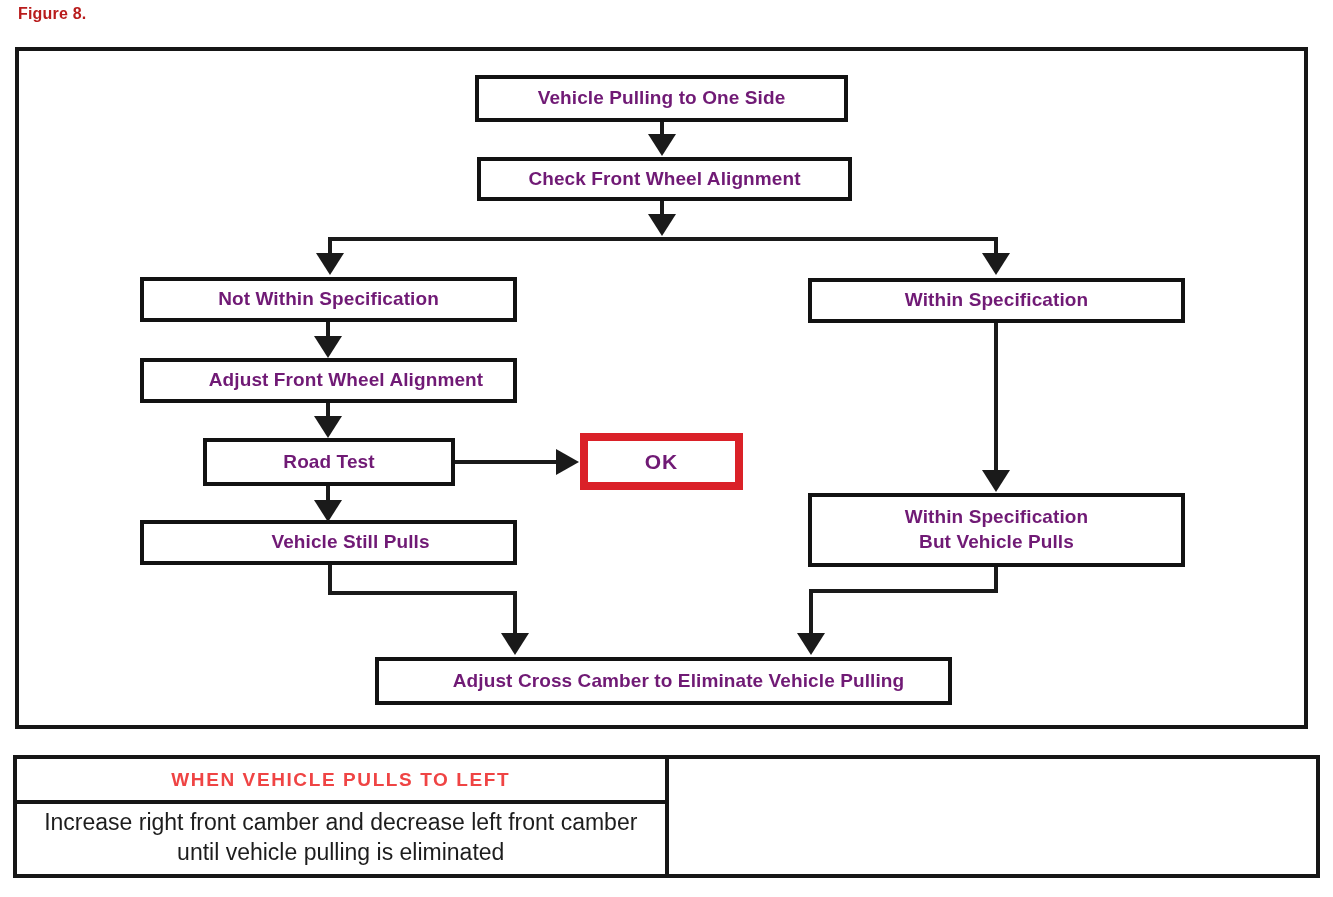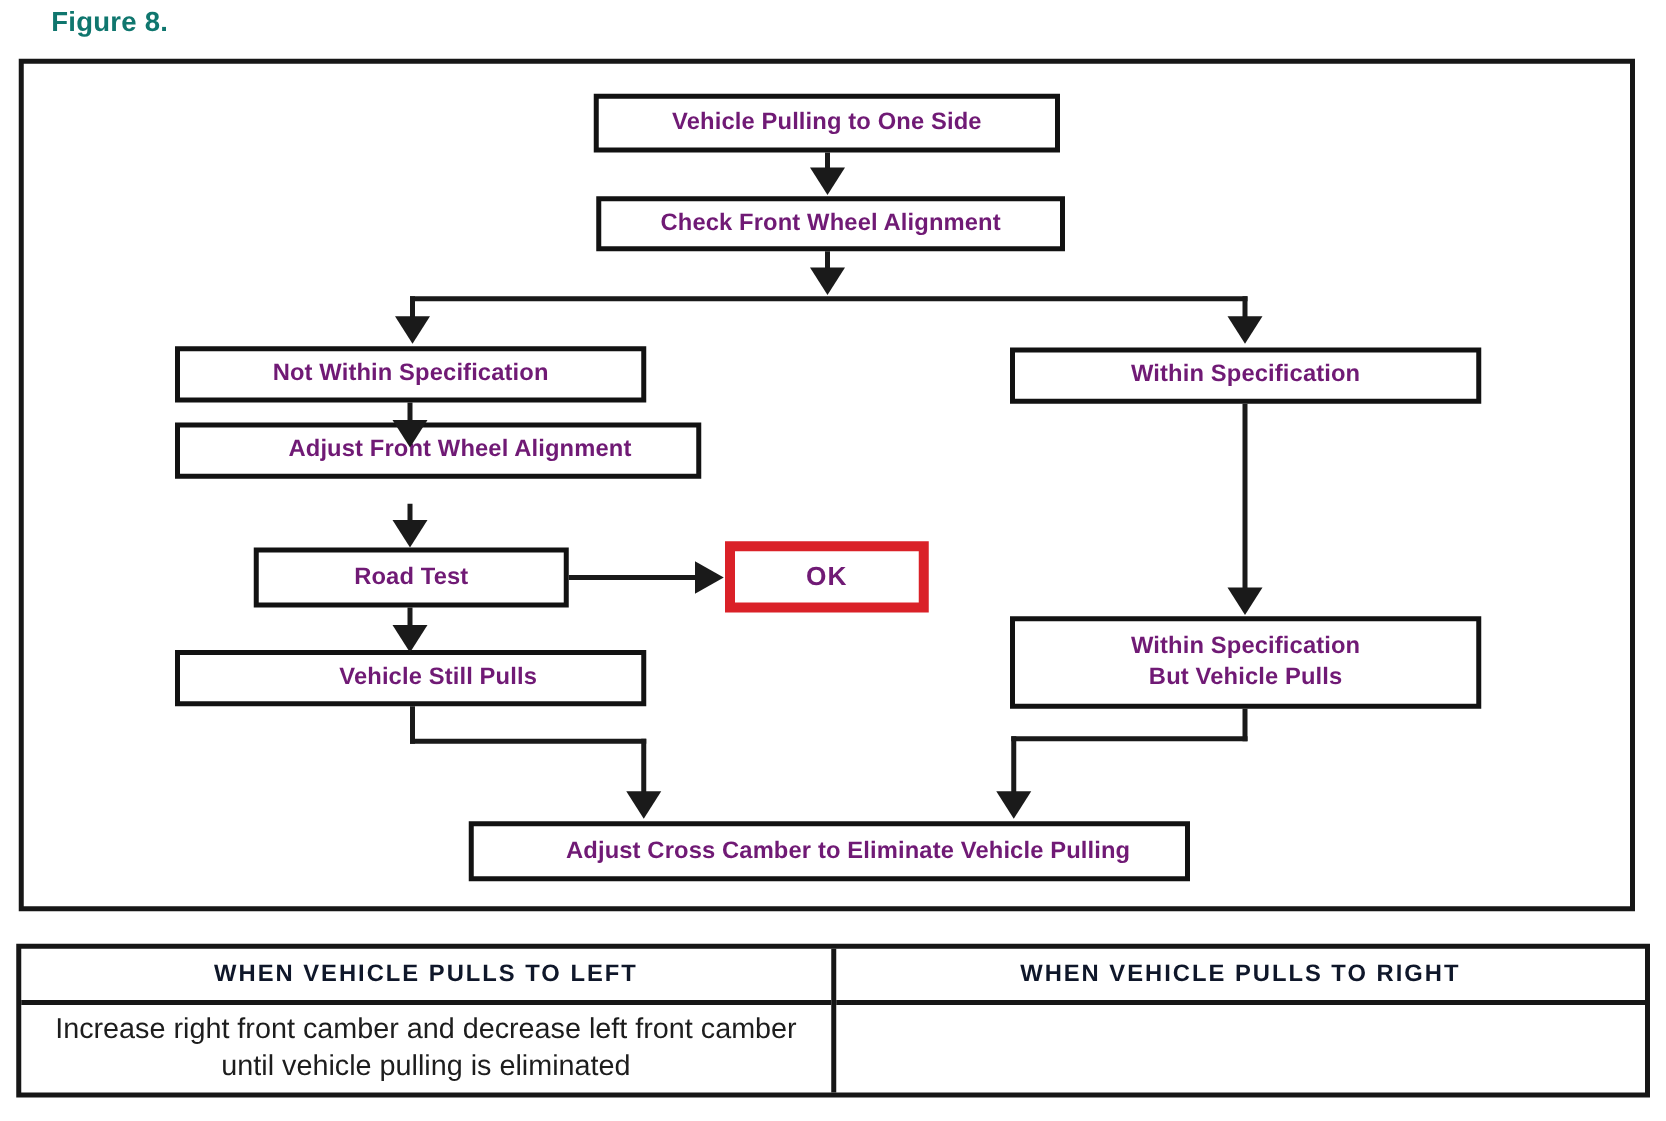--- a/index.html
+++ b/index.html
@@ -8,25 +8,24 @@
     width: 1333px;
     height: 897px;
     background: #ffffff;
     font-family: "Liberation Sans", sans-serif;
     overflow: hidden;
   }
   .figure-label {
     position: absolute;
     left: 18px;
     top: 5px;
-    font-size: 22px;
+    font-size: 16px;
     font-weight: bold;
-    color: #0f766e;
+    color: #b91c1c;
     letter-spacing: 0.2px;
-    margin-left: 23px;
   }
   .chart-frame {
     position: absolute;
     left: 15px;
     top: 47px;
     width: 1285px;
     height: 674px;
     border: 4px solid #161616;
     background: #ffffff;
   }
@@ -87,21 +86,21 @@
   .info-col + .info-col { border-left: 4px solid #161616; }
   .info-header {
     height: 41px;
     border-bottom: 4px solid #161616;
     display: flex;
     align-items: center;
     justify-content: center;
     font-weight: bold;
     font-size: 19px;
     letter-spacing: 1.6px;
-    color: #0f172a;
+    color: #ef4444;
   }
   .info-body {
     flex: 1;
     display: flex;
     align-items: center;
     justify-content: center;
     text-align: center;
     font-size: 23px;
     color: #1d1d1d;
     line-height: 1.32;
@@ -116,21 +115,21 @@
   <div class="figure-label">Figure 8.</div>
 
   <div class="chart-frame"></div>
 
   <div class="node" style="left:475px; top:75px; width:373px; height:47px;">Vehicle Pulling to One Side</div>
 
   <div class="node" style="left:477px; top:157px; width:375px; height:44px;">Check Front Wheel Alignment</div>
 
   <div class="node" style="left:140px; top:277px; width:377px; height:45px;">Not Within Specification</div>
 
-  <div class="node" style="left:140px; top:338px; width:421px; height:45px;padding-left:35px;">Adjust Front Wheel Alignment</div>
+  <div class="node" style="left:140px; top:358px; width:377px; height:45px;padding-left:35px;">Adjust Front Wheel Alignment</div>
 
   <div class="node" style="left:203px; top:438px; width:252px; height:48px;">Road Test</div>
 
   <div class="node node-ok" style="left:580px; top:433px; width:163px; height:57px;">OK</div>
 
   <div class="node" style="left:140px; top:520px; width:377px; height:45px;padding-left:44px;">Vehicle Still Pulls</div>
 
   <div class="node" style="left:808px; top:278px; width:377px; height:45px;">Within Specification</div>
 
   <div class="node" style="left:808px; top:493px; width:377px; height:74px;">
@@ -178,17 +177,16 @@
   <div class="line" style="left:809px; top:589px; width:189px; height:4px;"></div>
   <div class="line" style="left:809px; top:589px; width:4px; height:45px;"></div>
   <div class="arrow-down" style="left:797px; top:633px;"></div>
 
   <div class="info-table">
     <div class="info-col">
       <div class="info-header">WHEN VEHICLE PULLS TO LEFT</div>
       <div class="info-body">Increase right front camber and decrease left front camber until vehicle pulling is eliminated</div>
     </div>
     <div class="info-col">
-      <div class="info-header">WHEN VEHICLE PULLS TO RIGHT</div>
     </div>
   </div>
 
 </div>
 
 </body></html>

